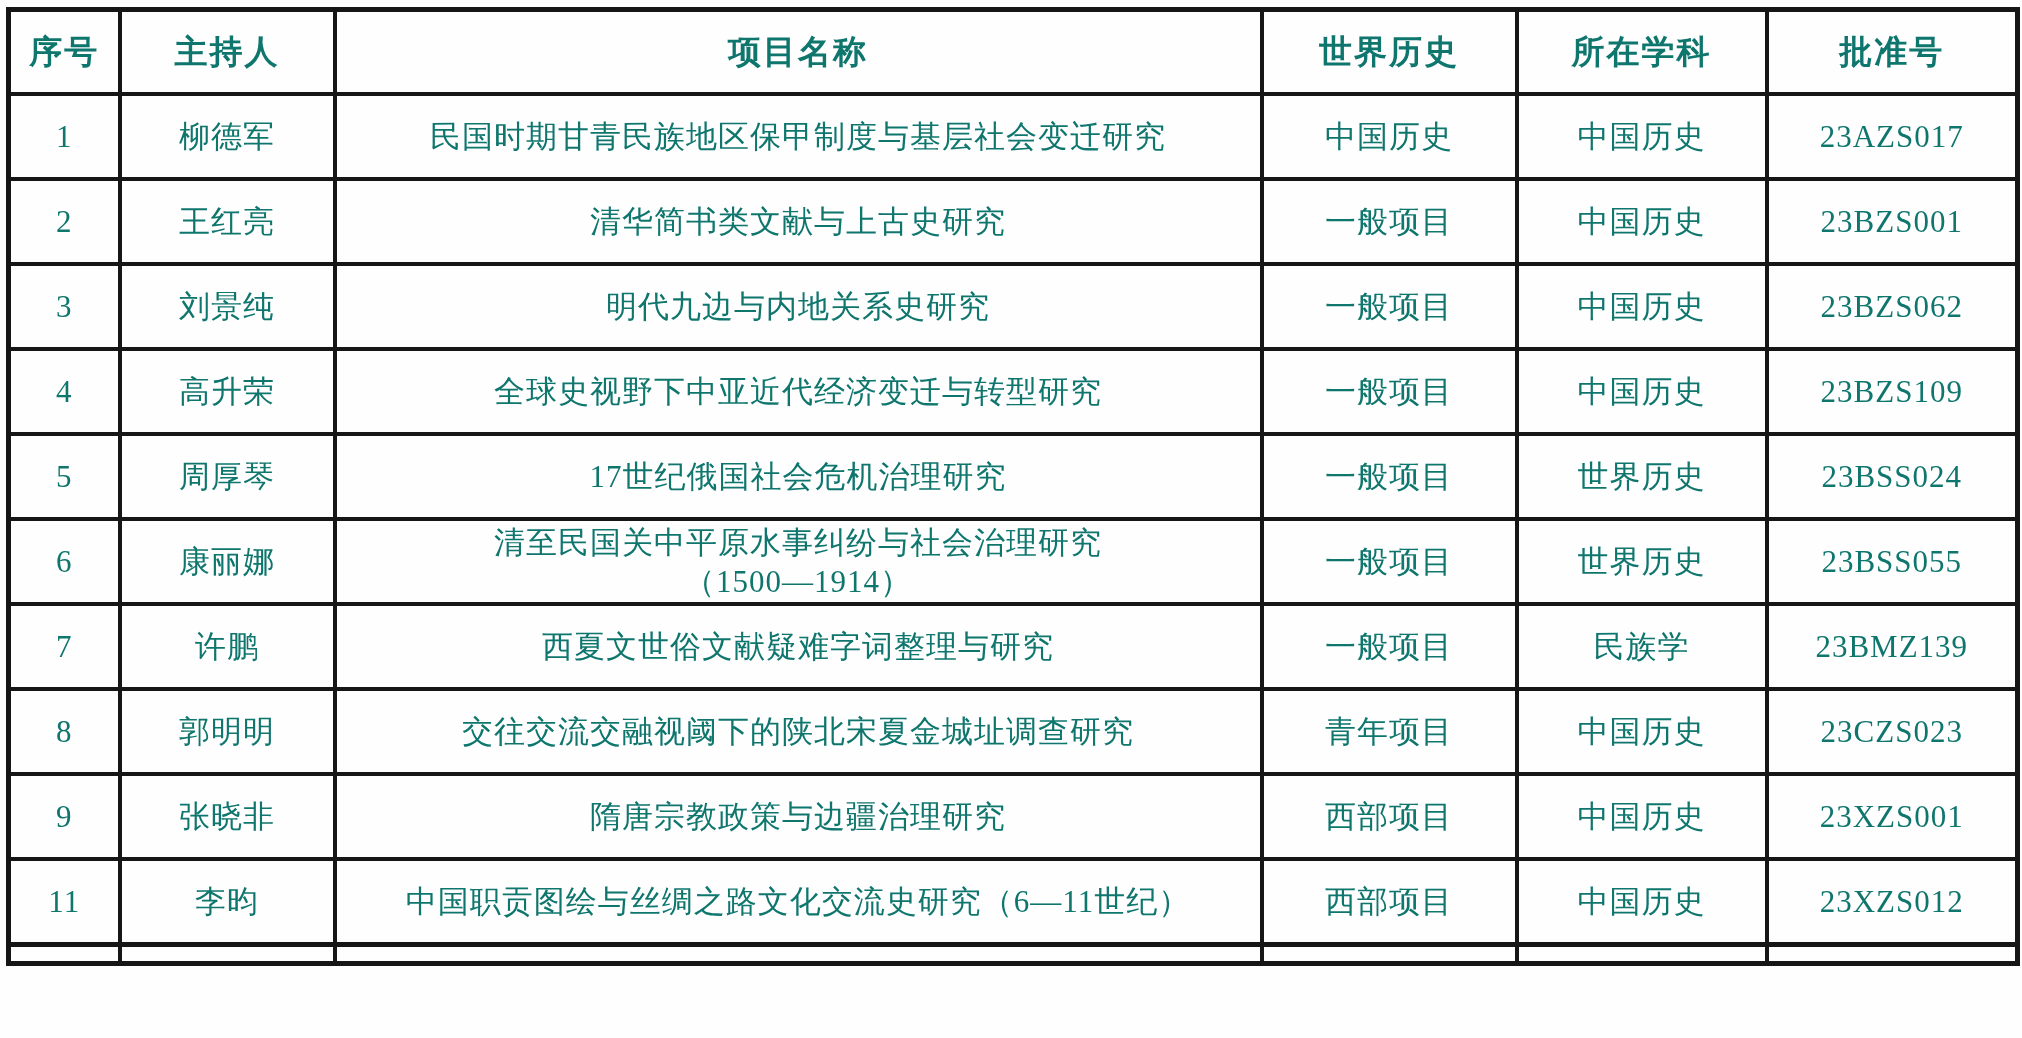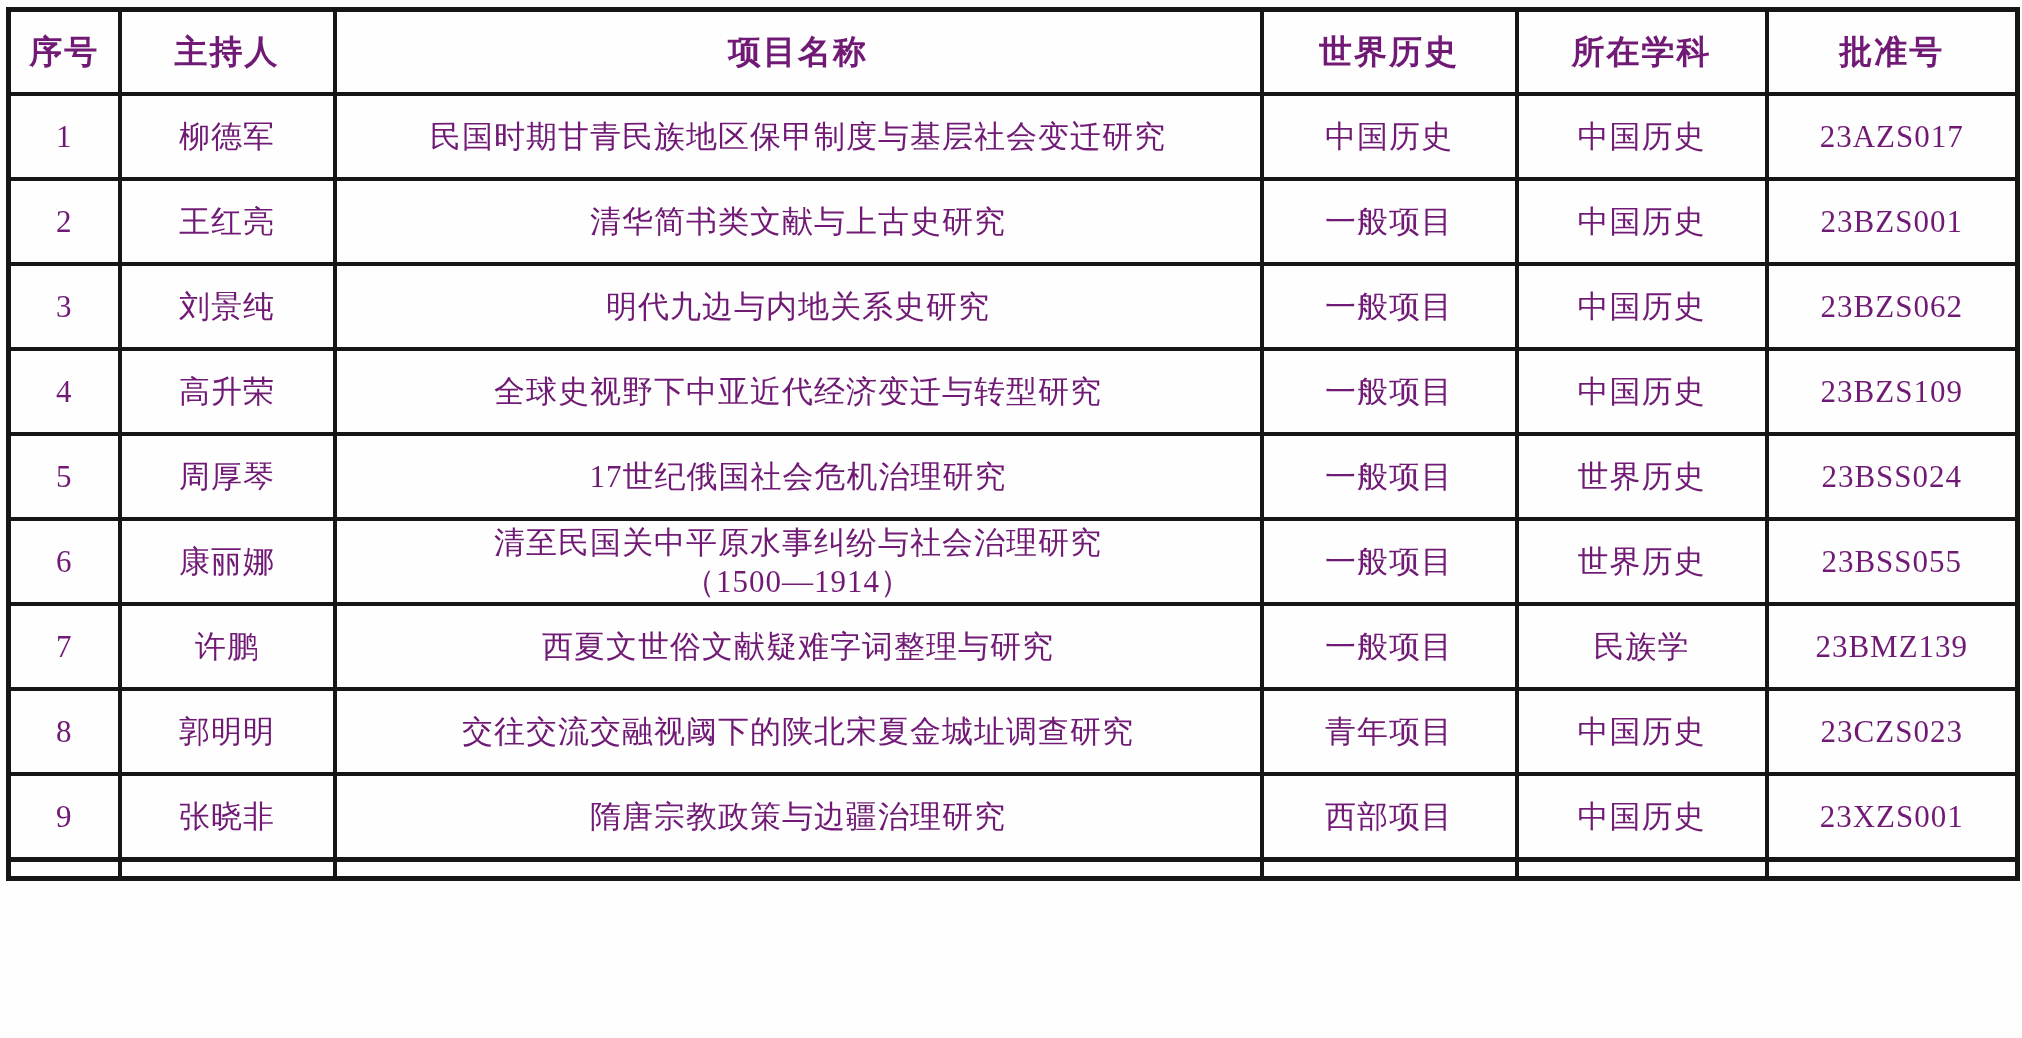--- a/index.html
+++ b/index.html
@@ -7,21 +7,21 @@
     padding: 0;
     background: #ffffff;
   }
   .page {
     position: relative;
     width: 2022px;
     height: 1038px;
     background: #fefefe;
     overflow: hidden;
     font-family: "Liberation Serif", "DejaVu Serif", serif;
-    color: #701a75;
+    color: #0f766e;
   }
   table.grant-table {
     position: absolute;
     left: 6px;
     top: 7px;
     width: 2009px;
     border-collapse: collapse;
     table-layout: fixed;
     border: 5px solid #161616;
   }
@@ -146,20 +146,28 @@
           <td>23CZS023</td>
         </tr>
         <tr>
           <td>9</td>
           <td>张晓非</td>
           <td>隋唐宗教政策与边疆治理研究</td>
           <td>西部项目</td>
           <td>中国历史</td>
           <td>23XZS001</td>
         </tr>
+        <tr>
+          <td>11</td>
+          <td>李昀</td>
+          <td>中国职贡图绘与丝绸之路文化交流史研究（6—11世纪）</td>
+          <td>西部项目</td>
+          <td>中国历史</td>
+          <td>23XZS012</td>
+        </tr>
         <tr class="stub-row">
           <td></td>
           <td></td>
           <td></td>
           <td></td>
           <td></td>
           <td></td>
         </tr>
       </tbody>
   </table>

